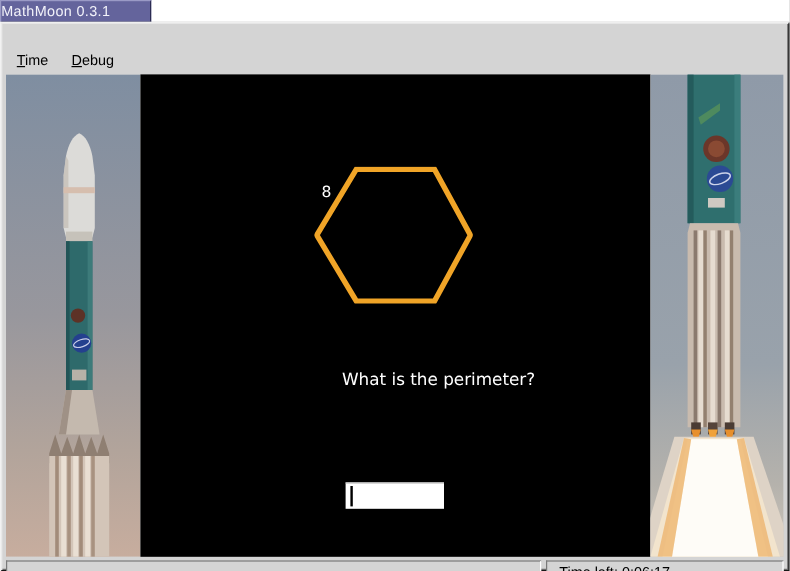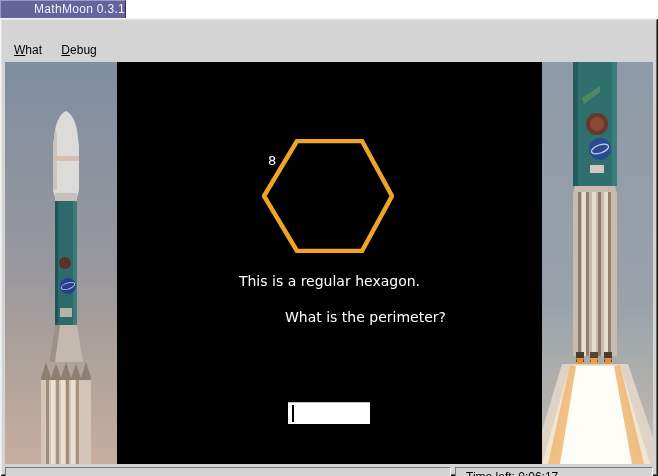--- a/index.html
+++ b/index.html
@@ -5,21 +5,21 @@
   html,body { margin:0; padding:0; background:#ffffff; }
   body { width:658px; height:476px; overflow:hidden; font-family:"Liberation Sans",sans-serif; }
   .screen { position:relative; width:658px; height:476px; background:#ffffff; }
 
   
   .titlebar {
     position:absolute; left:0; top:0; width:126px; height:19px;
     background:#64649c; box-sizing:border-box;
     border-top:1px solid #9a9ac6; border-left:1px solid #9a9ac6;
     border-right:1px solid #2c2c52; border-bottom:1px solid #2c2c52;
-    color:#f2f2fa; font-size:12px; line-height:17px; text-align:right;
+    color:#f2f2fa; font-size:12px; line-height:17px; text-align:left;
     letter-spacing:0.3px;
   }
 
   
   .window {
     position:absolute; left:0; top:18px; width:658px; height:458px;
     background:#d4d4d4; box-sizing:border-box;
     box-shadow: inset 1px 1px 0 #f2f2f2, inset -1px -1px 0 #161616,
                 inset 2px 2px 0 #e6e6e6, inset -2px -2px 0 #6b6b6b;
   }
@@ -78,21 +78,21 @@
 
 <div class="screen">
 
   <div class="titlebar">
     <span>MathMoon 0.3.1</span>
   </div>
 
   <div class="window">
 
     <div class="menubar">
-      <span class="menu-item menu-item-file">What</span>
+      <span class="menu-item menu-item-file">Time</span>
       <span class="menu-item menu-item-debug">Debug</span>
     </div>
 
     <svg class="photo photo-left" viewBox="0 0 112 402" preserveAspectRatio="none">
       <defs>
         <linearGradient id="skyL" x1="0" y1="0" x2="0" y2="1">
           <stop offset="0" stop-color="#7f8ea1"></stop>
           <stop offset="0.5" stop-color="#98979d"></stop>
           <stop offset="0.78" stop-color="#b2a49b"></stop>
           <stop offset="1" stop-color="#c7ad9e"></stop>
@@ -125,21 +125,20 @@
       <rect x="46" y="318" width="4" height="84" fill="#e9dfd3"></rect>
       <rect x="56" y="318" width="4" height="84" fill="#e9dfd3"></rect>
       <rect x="66" y="318" width="4" height="84" fill="#e9dfd3"></rect>
     </svg>
 
     <div class="game-panel">
       <svg class="hexagon-svg" viewBox="0 0 132 114">
         <polygon points="35,2 100,2 130,57 100,112 35,112 2,57" fill="none" stroke-width="4.5" stroke-linejoin="miter" stroke="#f0a427"></polygon>
       </svg>
       <span class="side-label">8</span>
-      <div class="q-line q1">This is a regular hexagon.</div>
       <div class="q-line q2">What is the perimeter?</div>
       <div class="answer-box">
         <div class="caret"></div>
         <input class="answer-field" type="text" value="" style="">
       </div>
     </div>
 
     <svg class="photo photo-right" viewBox="0 0 111 402" preserveAspectRatio="none">
       <defs>
         <linearGradient id="skyR" x1="0" y1="0" x2="0" y2="1">

